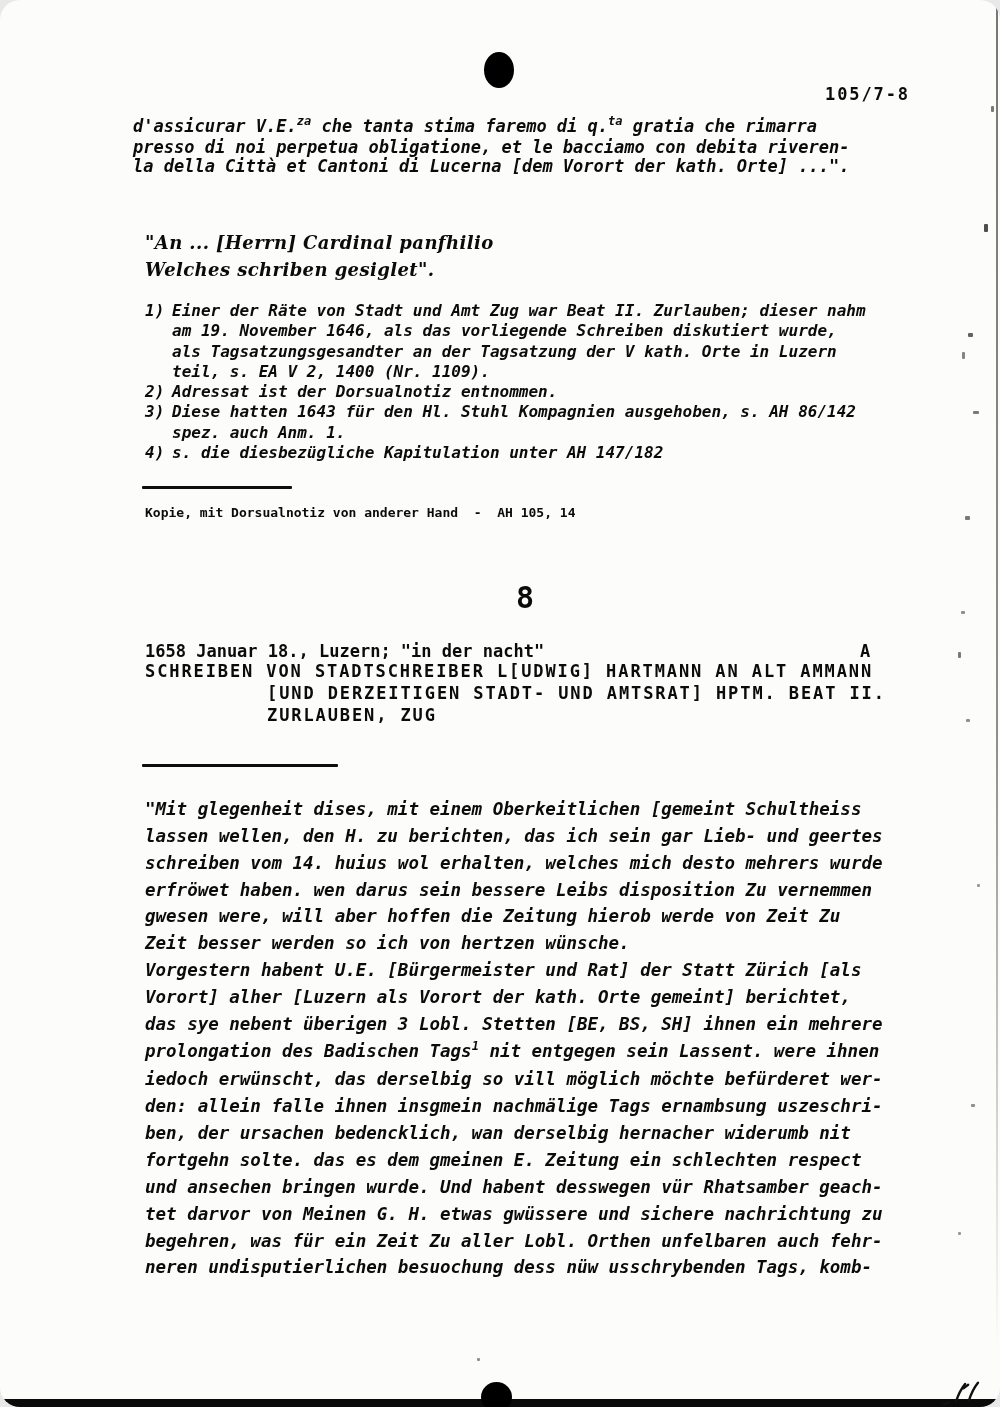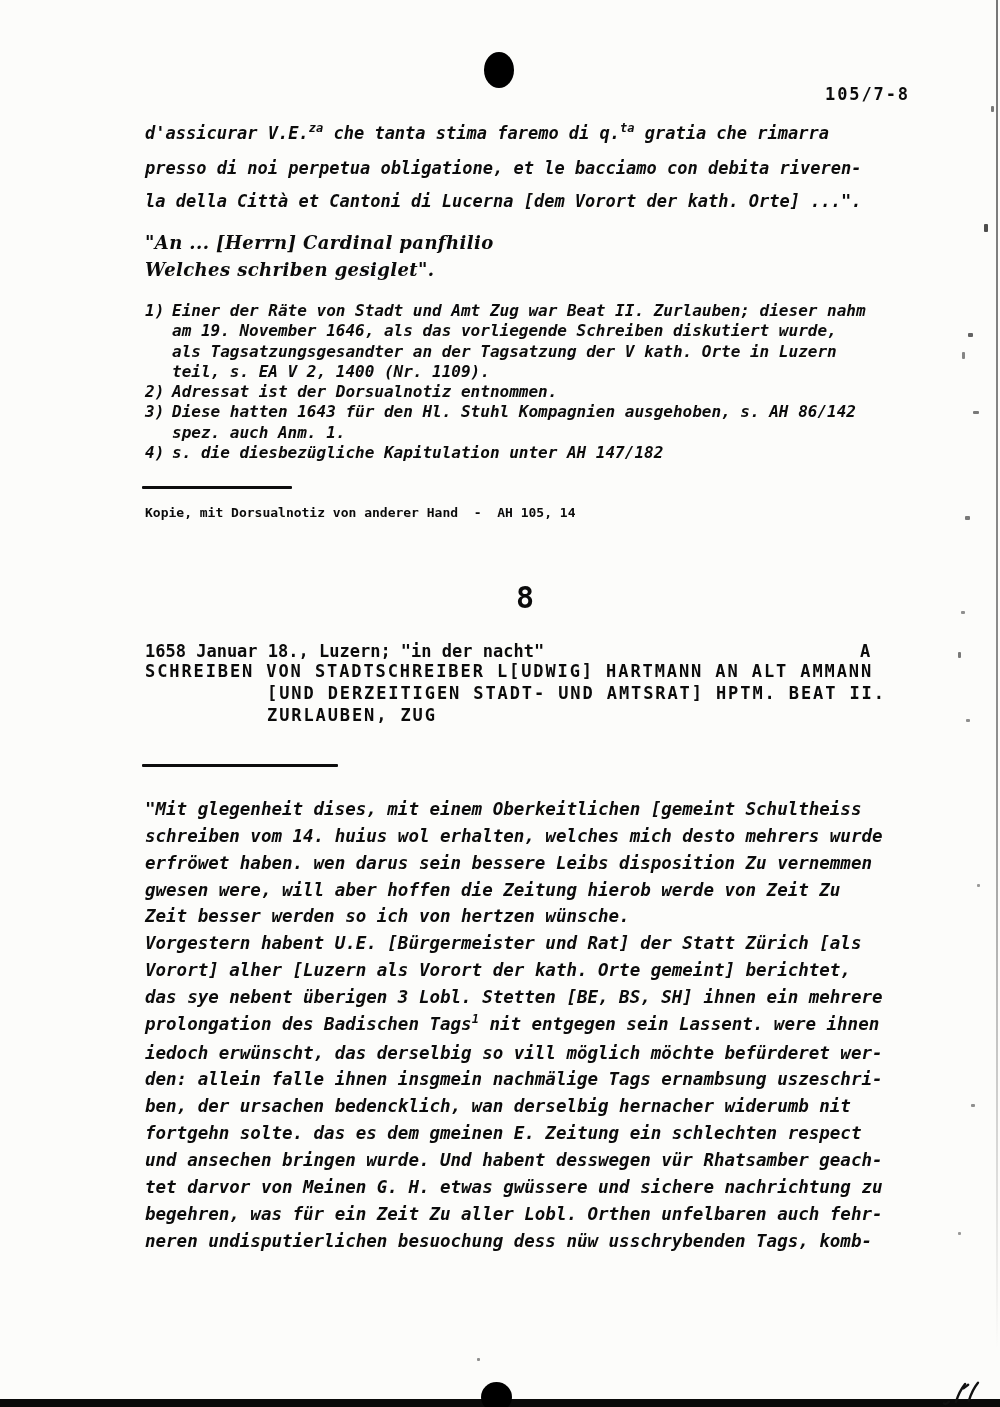--- a/index.html
+++ b/index.html
@@ -1,36 +1,37 @@
 <!DOCTYPE html>
 <html><head>
 <meta charset="utf-8">
 <style>
   html,body{margin:0;padding:0;background:#e8e8e8;}
   .page{
     position:relative;width:1000px;height:1407px;margin:0 auto;
     background:#fcfcfa;overflow:hidden;color:#0b0b0b;
     font-family:"DejaVu Sans Mono","Liberation Mono",monospace;
+    border-radius:20px;
   }
   .mono-it{font-family:"DejaVu Sans Mono","DejaVu Sans","Liberation Mono",monospace;
     font-style:italic;font-weight:bold;}
   .mono-up{font-family:"DejaVu Sans Mono","Liberation Mono",monospace;
     font-style:normal;font-weight:bold;}
   .script{font-family:"DejaVu Serif","Liberation Serif",serif;
     font-style:italic;font-weight:bold;letter-spacing:.4px;}
 
   .abs{position:absolute;}
   .pre{white-space:pre;}
 
   .catalog{left:825px;top:84px;font-size:17px;letter-spacing:1.9px;}
   .hole-top{left:484px;top:52px;width:30px;height:36px;background:#000;border-radius:50%;}
   .hole-bottom{left:481px;top:1382px;width:31px;height:30px;background:#000;border-radius:50%;}
   .bottom-bar{left:0;top:1399px;width:1000px;height:8px;background:#0a0a0a;}
 
-  .quote-block{left:145px;top:117px;width:790px;font-size:17px;line-height:33px;}
+  .quote-block{left:133px;top:117px;width:790px;font-size:17px;line-height:19px;}
   .quote-block .sup{font-size:12px;position:relative;top:-7px;letter-spacing:0;}
   .hand-block{left:145px;top:229px;width:700px;font-size:18px;line-height:27px;}
 
   .fn-block{left:145px;top:301px;width:790px;font-size:16px;line-height:20.3px;}
   .fn-row{display:flex;}
   .fn-marker{width:27px;flex:0 0 27px;}
   .fn-cont{padding-left:27px;}
 
   .rule{background:#0d0d0d;border-radius:1px;}
   .rule1{left:142px;top:486px;width:150px;height:3px;}
@@ -109,20 +110,21 @@
   <div class="abs heading-block mono-up">
     <div class="pre">SCHREIBEN VON STADTSCHREIBER L[UDWIG] HARTMANN AN ALT AMMANN</div>
     <div class="pre head-indent">[UND DERZEITIGEN STADT- UND AMTSRAT] HPTM. BEAT II.</div>
     <div class="pre head-indent">ZURLAUBEN, ZUG</div>
   </div>
 
   <div class="abs rule rule2"></div>
 
   <div class="abs body-block mono-it">
     <div class="pre">"Mit glegenheit dises, mit einem Oberkeitlichen [gemeint Schultheiss</div>
+    <div class="pre">lassen wellen, den H. zu berichten, das ich sein gar Lieb- und geertes</div>
     <div class="pre">schreiben vom 14. huius wol erhalten, welches mich desto mehrers wurde</div>
     <div class="pre">erfröwet haben. wen darus sein bessere Leibs disposition Zu vernemmen</div>
     <div class="pre">gwesen were, will aber hoffen die Zeitung hierob werde von Zeit Zu</div>
     <div class="pre">Zeit besser werden so ich von hertzen wünsche.</div>
     <div class="pre">Vorgestern habent U.E. [Bürgermeister und Rat] der Statt Zürich [als</div>
     <div class="pre">Vorort] alher [Luzern als Vorort der kath. Orte gemeint] berichtet,</div>
     <div class="pre">das sye nebent überigen 3 Lobl. Stetten [BE, BS, SH] ihnen ein mehrere</div>
     <div class="pre"><span class="pre">prolongation des Badischen Tags</span><span class="sup pre">1</span><span class="pre"> nit entgegen sein Lassent. were ihnen</span></div>
     <div class="pre">iedoch erwünscht, das derselbig so vill möglich möchte befürderet wer-</div>
     <div class="pre">den: allein falle ihnen insgmein nachmälige Tags ernambsung uszeschri-</div>

